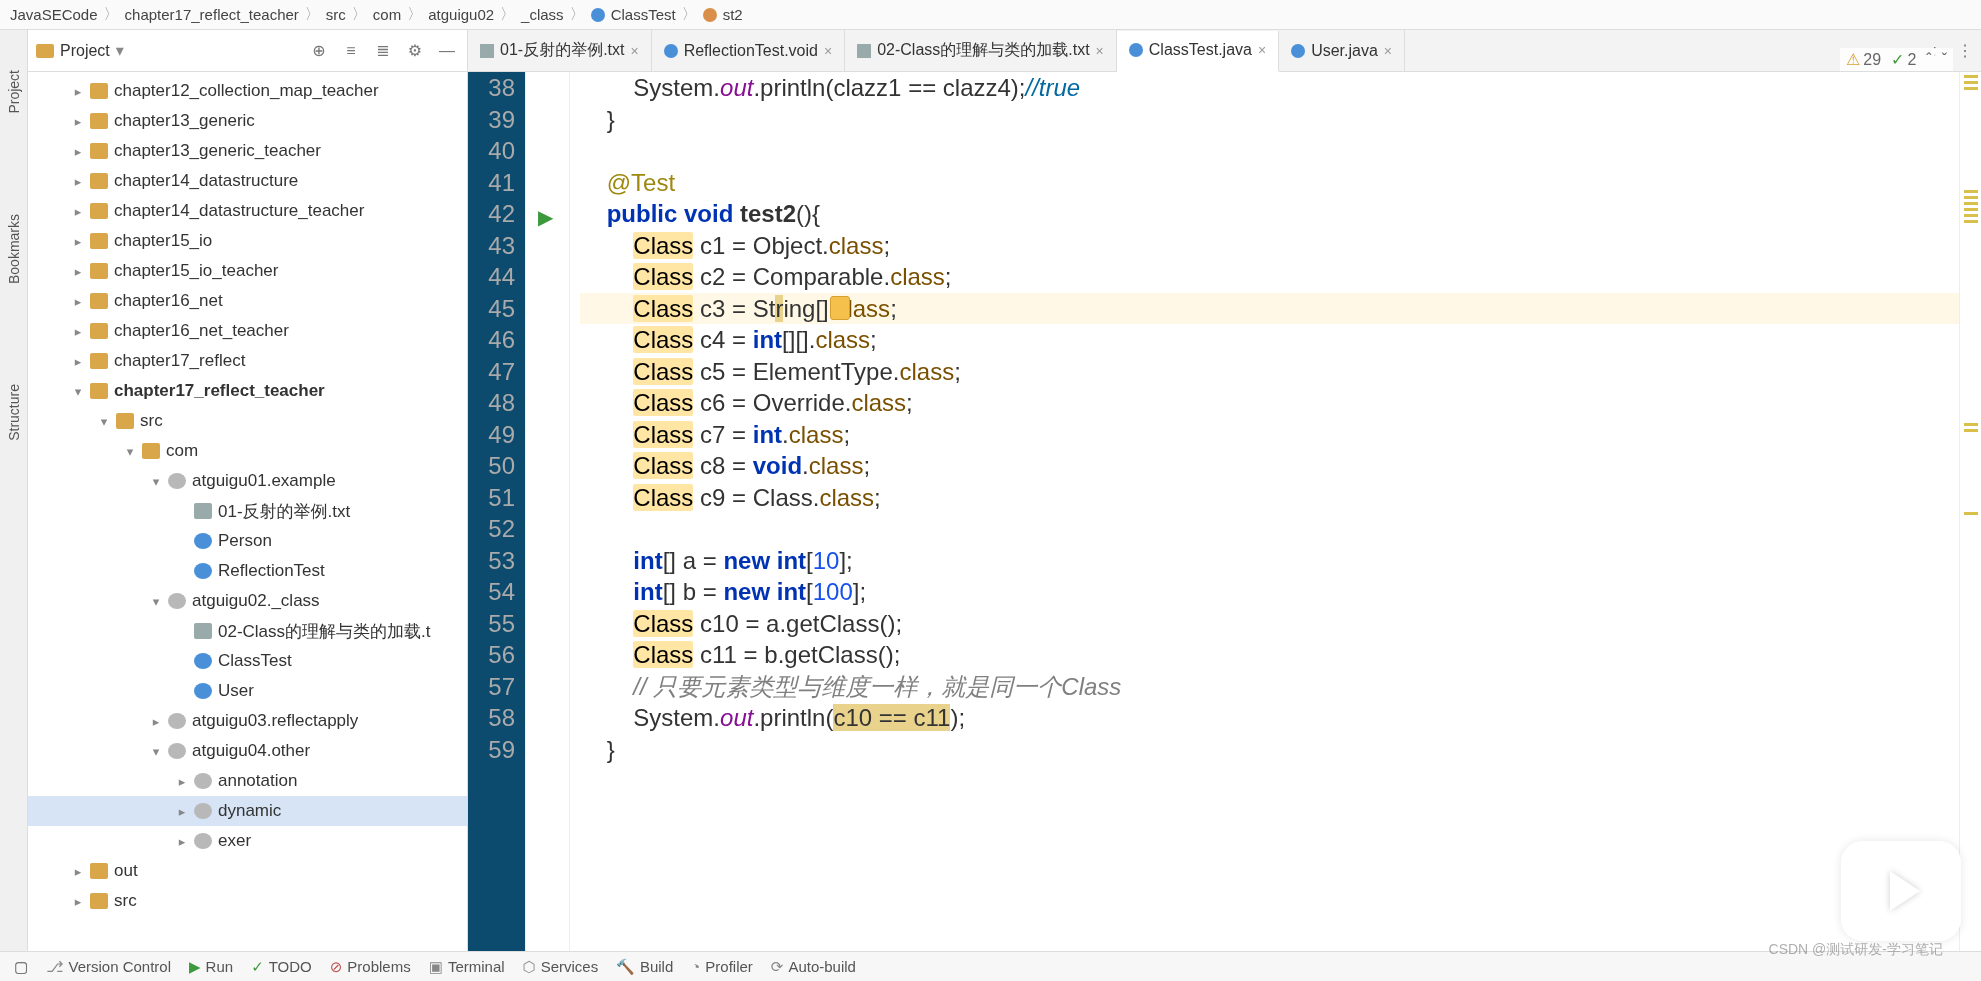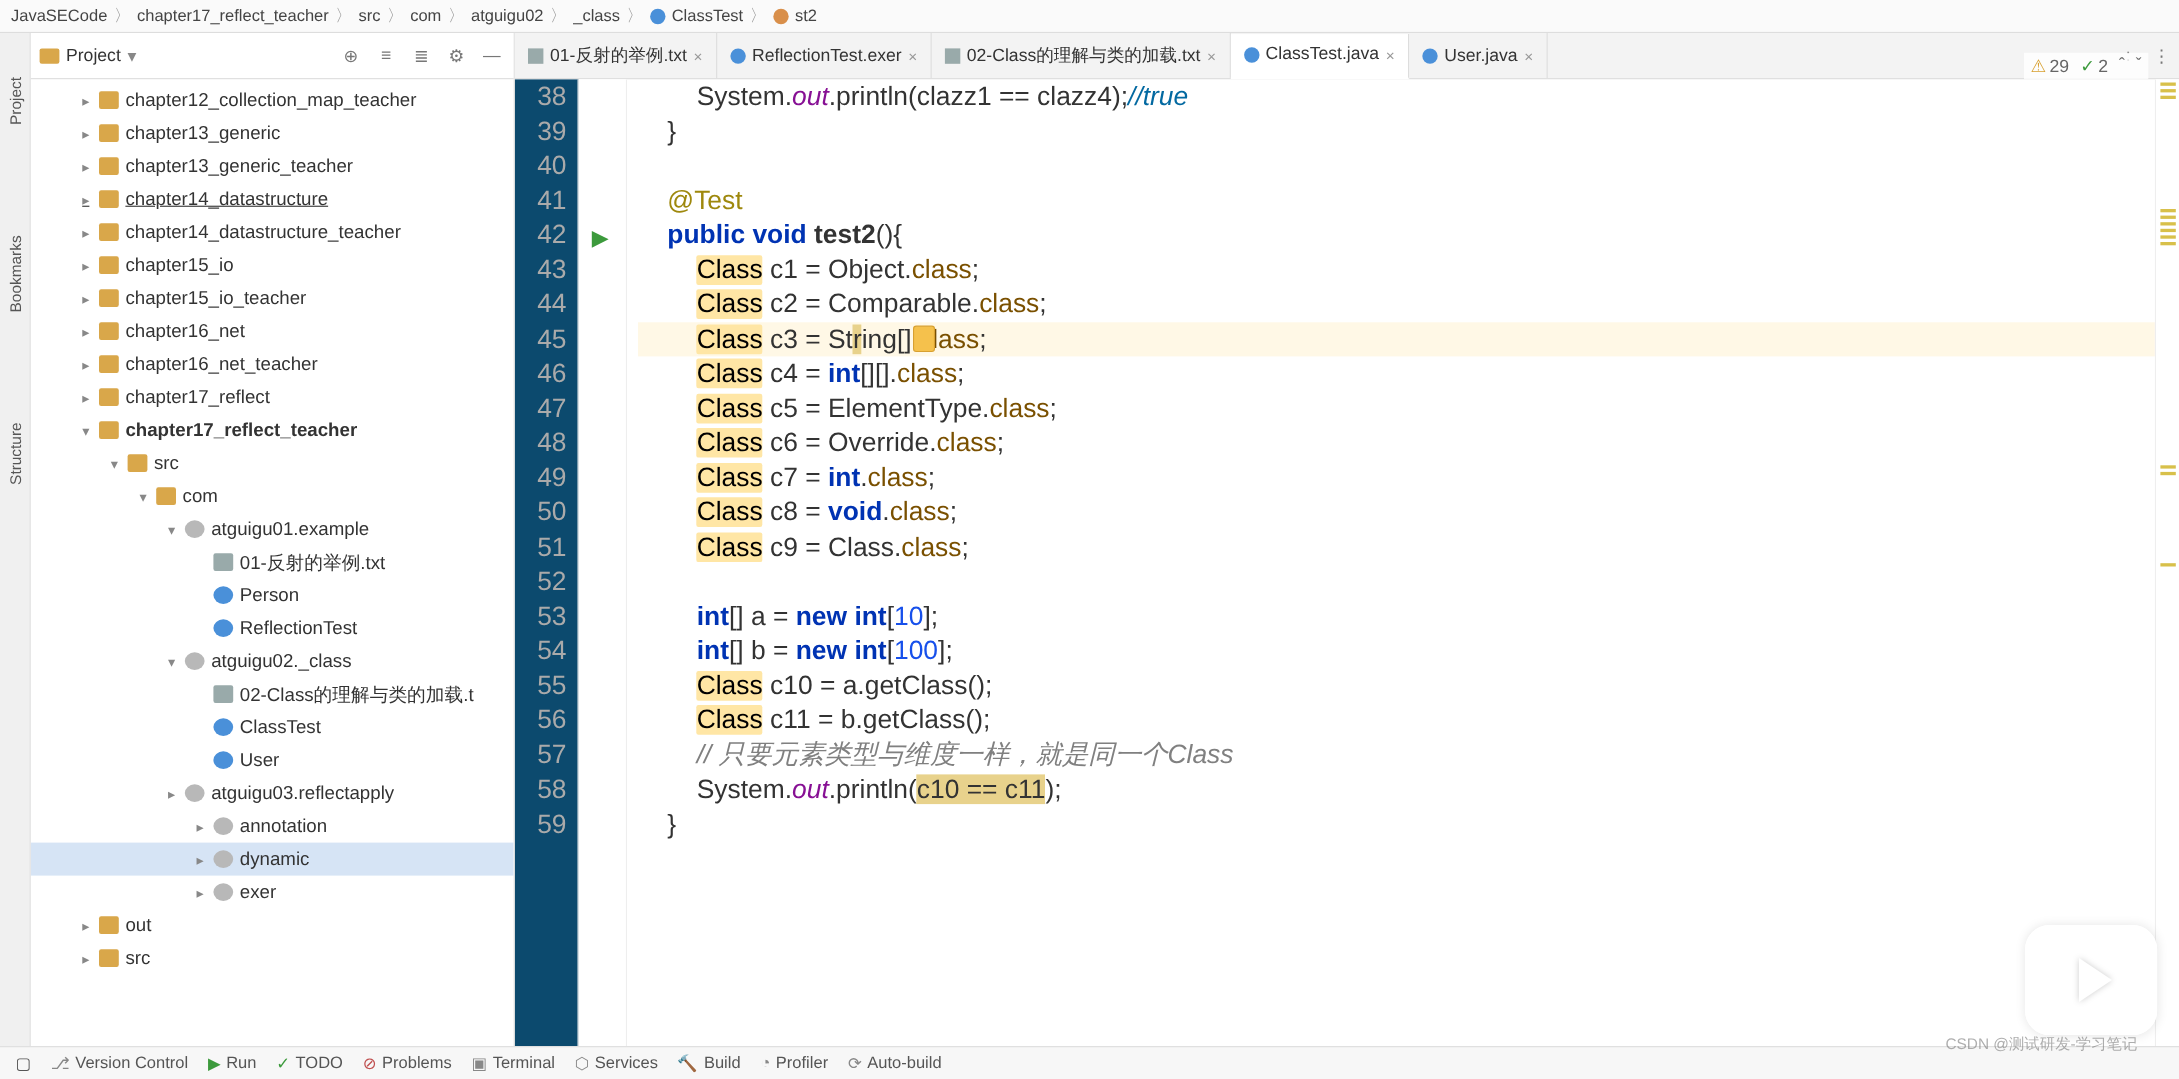--- a/index.html
+++ b/index.html
@@ -151,21 +151,21 @@
         <div class="tree-node" style="padding-left: 44px;">
           <span class="tree-arrow collapsed"></span>
           <span class="node-icon folder"></span>
           <span>chapter13_generic</span>
         </div>
         <div class="tree-node" style="padding-left: 44px;">
           <span class="tree-arrow collapsed"></span>
           <span class="node-icon folder"></span>
           <span>chapter13_generic_teacher</span>
         </div>
-        <div class="tree-node" style="padding-left: 44px; text-decoration: underline;">
+        <div class="tree-node" style="padding-left: 44px;">
           <span class="tree-arrow collapsed"></span>
           <span class="node-icon folder"></span>
           <span>chapter14_datastructure</span>
         </div>
         <div class="tree-node" style="padding-left: 44px;">
           <span class="tree-arrow collapsed"></span>
           <span class="node-icon folder"></span>
           <span>chapter14_datastructure_teacher</span>
         </div>
         <div class="tree-node" style="padding-left: 44px;">
@@ -245,20 +245,25 @@
         </div>
         <div class="tree-node" style="padding-left: 148px;">
           <span class="tree-arrow "></span>
           <span class="node-icon cls"></span>
           <span>User</span>
         </div>
         <div class="tree-node" style="padding-left: 122px;">
           <span class="tree-arrow collapsed"></span>
           <span class="node-icon pkg"></span>
           <span>atguigu03.reflectapply</span>
+        </div>
+        <div class="tree-node" style="padding-left: 122px;">
+          <span class="tree-arrow expanded"></span>
+          <span class="node-icon pkg"></span>
+          <span>atguigu04.other</span>
         </div>
         <div class="tree-node" style="padding-left: 148px;">
           <span class="tree-arrow collapsed"></span>
           <span class="node-icon pkg"></span>
           <span>annotation</span>
         </div>
         <div class="tree-node selected" style="padding-left: 148px;">
           <span class="tree-arrow collapsed"></span>
           <span class="node-icon pkg"></span>
           <span>dynamic</span>
@@ -283,21 +288,21 @@
 
   <div class="editor-area">
     <div class="tabs" id="tabs">
         <div class="tab">
           <span class="tab-icon txt"></span>
           <span>01-反射的举例.txt</span>
           <span class="close">×</span>
         </div>
         <div class="tab">
           <span class="tab-icon java"></span>
-          <span>ReflectionTest.exer</span>
+          <span>ReflectionTest.void</span>
           <span class="close">×</span>
         </div>
         <div class="tab">
           <span class="tab-icon txt"></span>
           <span>02-Class的理解与类的加载.txt</span>
           <span class="close">×</span>
         </div>
         <div class="tab active">
           <span class="tab-icon java"></span>
           <span>ClassTest.java</span>

